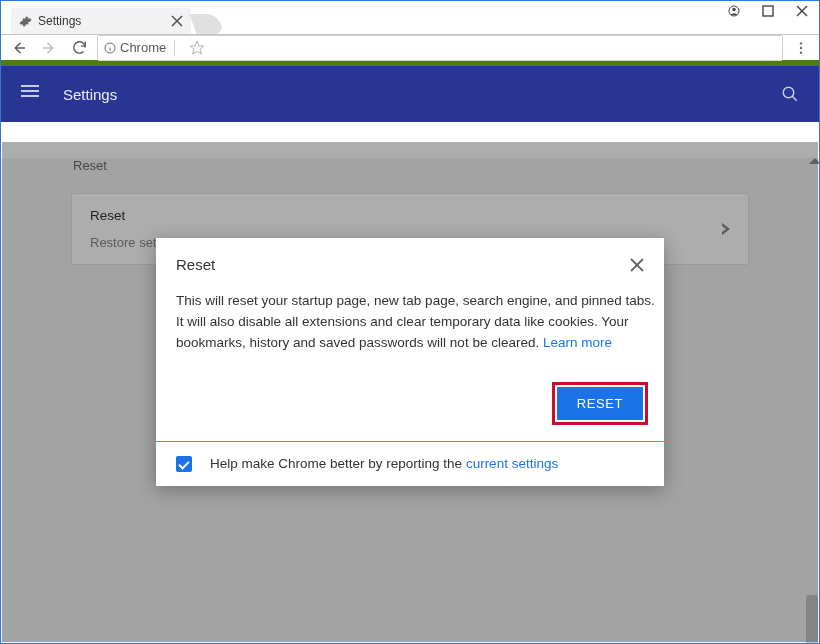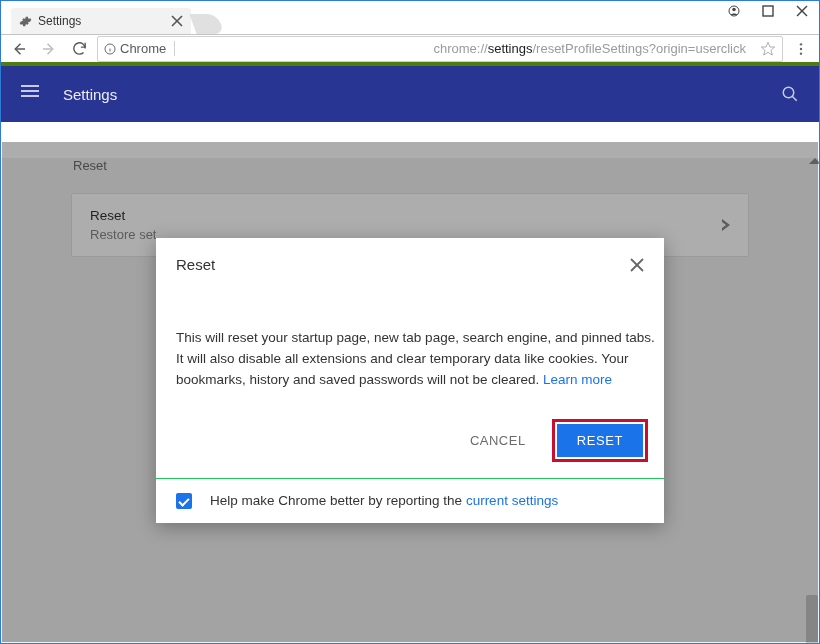--- a/index.html
+++ b/index.html
@@ -11,21 +11,21 @@
   .window-controls .wc svg { width: 12px; height: 12px; }
 
   
   .tabstrip { height: 33px; background: #fff; display: flex; align-items: flex-end; padding-left: 10px; position: relative; }
   .tab { background: #f2f2f2; height: 26px; width: 180px; display: flex; align-items: center; padding: 0 8px; font-size: 12px; color: #333; border-radius: 3px 3px 0 0; position: relative; }
   .tab .gear { width: 13px; height: 13px; margin-right: 6px; fill: #666; }
   .tab .tab-close { margin-left: auto; width: 12px; height: 12px; fill: #555; }
   .new-tab-ghost { width: 28px; height: 20px; background: #e0e0e0; border-radius: 0 10px 10px 0; margin-left: 2px; transform: skewX(20deg); }
 
   
-  .toolbar { height: 32px; display: flex; align-items: center; padding: 0 6px; gap: 6px; border-bottom: 4px solid #4d7c0f; border-top: 1px solid #c4c4c4; text-align: right; }
+  .toolbar { height: 32px; display: flex; align-items: center; padding: 0 6px; gap: 6px; border-bottom: 6px solid #4d7c0f; border-top: 1px solid #c4c4c4; }
   .toolbar .navbtn { width: 24px; height: 24px; display: flex; align-items: center; justify-content: center; }
   .toolbar .navbtn svg { stroke: #5a5a5a; fill: none; stroke-width: 2; }
   .toolbar .navbtn.disabled svg { stroke: #bdbdbd; }
   .omnibox { flex: 1; height: 26px; border: 1px solid #d0d0d0; border-radius: 2px; display: flex; align-items: center; padding: 0 6px; font-size: 13px; gap: 8px; }
   .omnibox .site-label { color: #5a5a5a; border-right: 1px solid #d0d0d0; padding-right: 8px; display: flex; align-items: center; gap: 4px; }
   .omnibox .site-label svg { width: 12px; height: 12px; }
   .addrspan { flex: 1; color: #9b9b9b; }
   .addrspan b { color: #222; font-weight: 400; }
   .omnibox .star { margin-left: 6px; width: 16px; height: 16px; fill: none; stroke: #888; }
   .toolbar .menu { width: 24px; height: 24px; display: flex; align-items: center; justify-content: center; }
@@ -43,32 +43,32 @@
   .scrollbar { position: absolute; right: 1px; bottom: 4px; width: 12px; height: 80px; background: #c4c4c4; border-radius: 2px; }
 
   .card { background: #fff; border: 1px solid #e3e3e3; border-radius: 2px; }
   .card.top { margin-top: 0; padding: 0 18px; height: 66px; display: flex; align-items: center; justify-content: space-between; font-size: 13.5px; color: #333; border-top: none; border-radius: 0 0 2px 2px; }
   .external-icon { width: 16px; height: 16px; stroke: #bbb; }
 
   .section-label { font-size: 13px; color: #6b6b6b; margin-top: 36px; margin-left: 2px; }
 
   .card.reset { margin-top: 20px; padding: 14px 18px; display: flex; align-items: center; justify-content: space-between; }
   .card.reset .row-title { font-size: 13.5px; color: #333; }
-  .card.reset .row-sub { font-size: 13px; color: #888; margin-top: 4px; }
+  .card.reset .row-sub { font-size: 13px; color: #888; margin-top: 12px; }
   .card.reset .chevron { width: 8px; height: 12px; fill: #888; }
 
   
   .dim { position: absolute; left: 1px; right: 1px; top: 141px; bottom: 1px; background: rgba(0,0,0,0.32); }
 
   
   .dialog { position: absolute; left: 155px; top: 237px; width: 508px; background: #fff; box-shadow: 0 4px 18px rgba(0,0,0,0.3); }
   .dialog .dlg-head { padding: 18px 20px 12px 20px; display: flex; align-items: center; justify-content: space-between; }
   .dialog .dlg-title { font-size: 15px; color: #333; }
   .dialog .dlg-close { width: 14px; height: 14px; fill: #666; }
-  .dialog .dlg-body { padding: 6px 8px 18px 20px; font-size: 13.5px; color: #333; line-height: 1.55; margin-top: 37px; }
+  .dialog .dlg-body { padding: 6px 8px 18px 20px; font-size: 13.5px; color: #333; line-height: 1.55; }
   .dialog .dlg-body a { color: #1a73e8; text-decoration: none; }
   .dialog .dlg-actions { padding: 10px 16px 16px 0; display: flex; justify-content: flex-end; gap: 16px; align-items: center; }
   .btn-cancel { background: none; border: none; color: #6b6b6b; font-size: 13px; letter-spacing: 0.5px; padding: 8px 10px; }
   .btn-reset-wrap { border: 3px solid #c8102e; padding: 2px; }
   .btn-reset { background: #1a73e8; color: #fff; border: none; font-size: 13px; letter-spacing: 0.6px; padding: 9px 20px; }
   .dialog .dlg-foot { border-top: 1px solid #22c55e; padding: 14px 20px; display: flex; align-items: center; font-size: 13.5px; color: #333; }
   .dlg-foot a { color: #1a73e8; text-decoration: none; }
   .checkbox { width: 16px; height: 16px; background: #1a73e8; border-radius: 2px; margin-right: 18px; position: relative; }
   .checkbox::after { content: ""; position: absolute; left: 3px; top: 5px; width: 8px; height: 4px; border-left: 2px solid #fff; border-bottom: 2px solid #fff; transform: rotate(-45deg); }
 </style>
@@ -131,21 +131,20 @@
     </div>
   <div class="omnibox">
     <span class="site-label">
       <svg viewBox="0 0 24 24">
           <circle cx="12" cy="12" r="10" fill="none" stroke="#6b6b6b" stroke-width="2"></circle>
           <line x1="12" y1="8" x2="12" y2="8" stroke="#6b6b6b" stroke-width="3"></line>
           <line x1="12" y1="11" x2="12" y2="17" stroke="#6b6b6b" stroke-width="2"></line>
         </svg>
       <span>Chrome</span>
     </span>
-    <span class="addrspan"><span>chrome://</span><b>settings</b><span>/resetProfileSettings?origin=userclick</span></span>
     <svg class="star" viewBox="0 0 24 24">
         <polygon points="12 2 15 9 22 9 16.5 14 18.5 21 12 17 5.5 21 7.5 14 2 9 9 9"></polygon>
       </svg>
   </div>
   <div class="menu">
     <svg viewBox="0 0 24 24" width="16" height="16">
         <circle cx="12" cy="5" r="1.8" fill="#666"></circle>
         <circle cx="12" cy="12" r="1.8" fill="#666"></circle>
         <circle cx="12" cy="19" r="1.8" fill="#666"></circle>
       </svg>
@@ -190,21 +189,20 @@
     <span class="dlg-title">Reset</span>
     <svg class="dlg-close" viewBox="0 0 14 14">
         <line x1="1" y1="1" x2="13" y2="13" stroke="#666" stroke-width="1.8"></line>
         <line x1="13" y1="1" x2="1" y2="13" stroke="#666" stroke-width="1.8"></line>
       </svg>
   </div>
   <div class="dlg-body">
     <span>This will reset your startup page, new tab page, search engine, and pinned tabs. It will also disable all extensions and clear temporary data like cookies. Your bookmarks, history and saved passwords will not be cleared. </span><a href="#">Learn more</a>
   </div>
   <div class="dlg-actions">
-    <button class="btn-cancel">CANCEL</button>
     <div class="btn-reset-wrap">
       <button class="btn-reset">RESET</button>
     </div>
   </div>
   <div class="dlg-foot">
     <div class="checkbox"></div>
     <span><span>Help make Chrome better by reporting the </span><a href="#">current settings</a></span>
   </div>
 </div>
 

